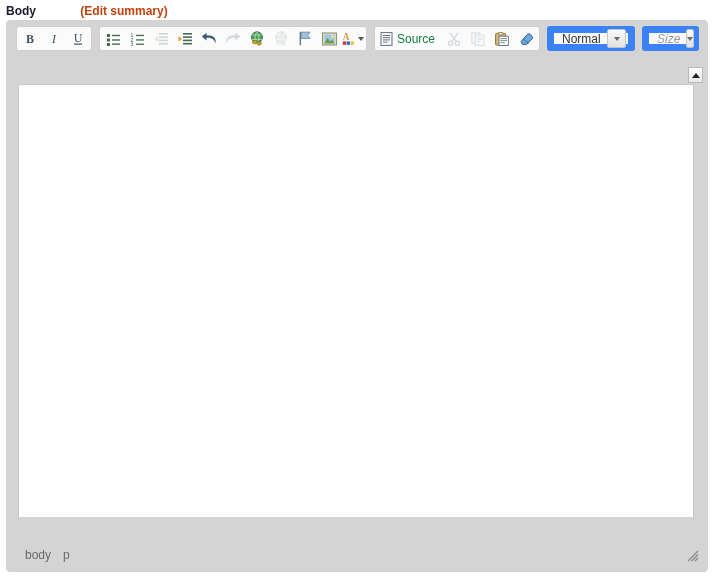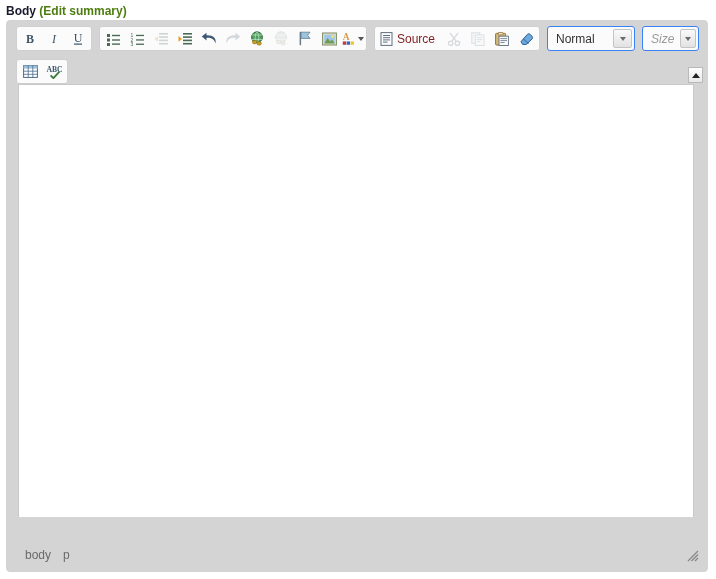--- a/index.html
+++ b/index.html
@@ -19,22 +19,23 @@
     position: absolute;
     left: 6px;
     top: 4px;
     font-size: 12px;
     font-weight: bold;
     color: #1a1a2e;
     letter-spacing: 0;
     white-space: nowrap;
   }
   .field-label .edit-summary {
-    color: #4d7c0f;
+    color: #c2410c;
     cursor: pointer;
+    margin-left: 41px;
   }
 
   
   .editor-shell {
     position: absolute;
     left: 6px;
     top: 20px;
     width: 702px;
     height: 552px;
     box-sizing: border-box;
@@ -80,41 +81,41 @@
     cursor: pointer;
     position: relative;
   }
   .tb-btn.wide {
     width: auto;
     padding: 0 6px 0 3px;
   }
   .tb-btn.disabled { cursor: default; opacity: 0.38; }
   .tb-btn .lbl {
     font-size: 12px;
-    color: #7f1d1d;
+    color: #15803d;
     margin-left: 4px;
     white-space: nowrap;
   }
   .tb-btn svg { display: block; }
 
   .arrow-tiny {
     width: 0; height: 0;
     border-left: 3.5px solid transparent;
     border-right: 3.5px solid transparent;
     border-top: 4px solid #555;
     margin-left: 2px;
   }
 
   
   .tb-combo {
     display: flex;
     align-items: center;
     justify-content: space-between;
     background: #fbfbfb;
-    border: 1px solid #3b82f6;
+    border: 7px solid #3b82f6;
     border-radius: 3px;
     height: 25px;
     margin-right: 7px;
     box-sizing: border-box;
     cursor: pointer;
     padding: 0 2px 0 8px;
   }
   .tb-combo .combo-text {
     font-size: 12px;
     color: #333;
@@ -400,37 +401,20 @@
       </div>
 
       <div class="tb-combo combo-size placeholder">
         <span class="combo-text">Size</span>
         <span class="combo-btn">
           <span class="arrow-tiny"></span>
         </span>
       </div>
     </div>
 
-    <div class="toolbar-row" style="margin-top:4px;">
-      <div class="tb-group">
-        <div class="tb-btn">
-          <svg width="15" height="13" viewBox="0 0 15 13">
-            <rect x="0.6" y="0.6" width="13.8" height="11.8" fill="#ffffff" stroke="#4a6a8a" stroke-width="1"></rect>
-            <rect x="0.6" y="0.6" width="13.8" height="3" fill="#9fc0dd"></rect>
-            <path d="M0.6 6.2 H14.4 M0.6 9.3 H14.4 M5.2 0.6 V12.4 M9.8 0.6 V12.4" stroke="#4a6a8a" stroke-width="0.8"></path>
-          </svg>
-        </div>
-        <div class="tb-btn">
-          <svg width="17" height="14" viewBox="0 0 17 14">
-            <text x="0.5" y="7.4" font-family="Liberation Serif, serif" font-size="7.6" font-weight="bold" fill="#39566b">ABC</text>
-            <path d="M4.6 10.4 L7.4 13.2 L13.4 6.6" stroke="#3c7a3c" stroke-width="1.8" fill="none"></path>
-          </svg>
-        </div>
-      </div>
-    </div>
   </div>
 
   <div class="content-wrap">
     <div class="content-area"></div>
     <div class="scroll-arrow">
       <span class="up-tri"></span>
     </div>
   </div>
 
   <div class="statusbar">

